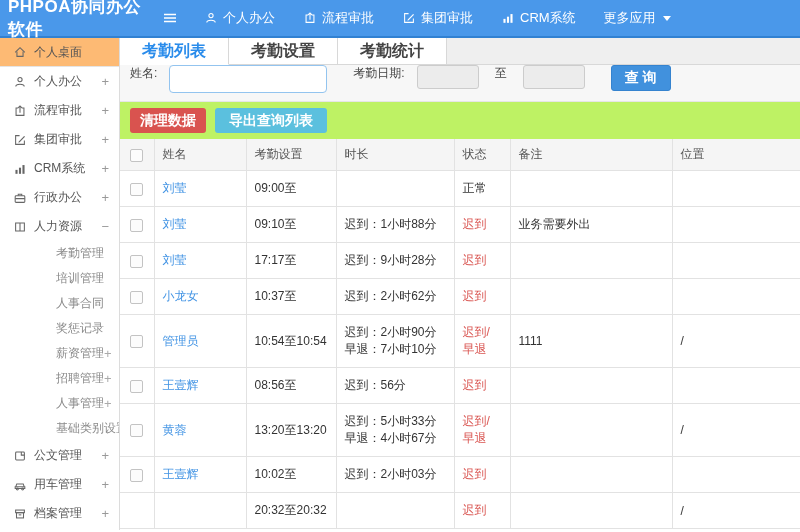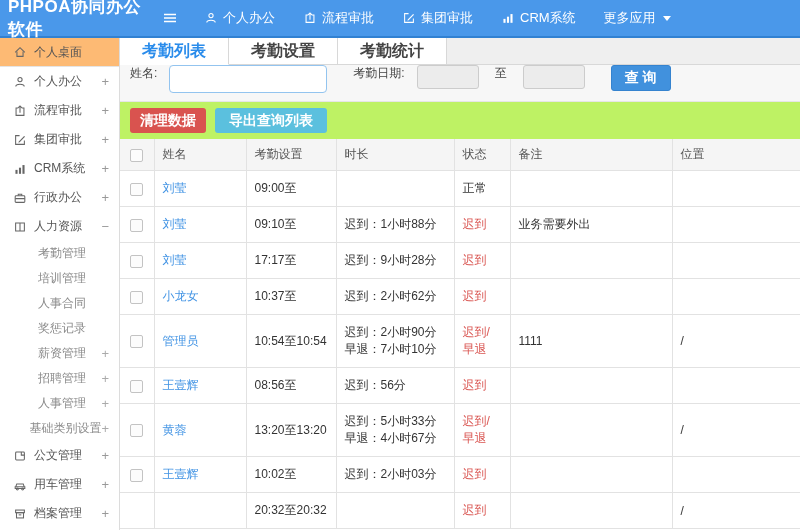--- a/index.html
+++ b/index.html
@@ -24,22 +24,22 @@
   .content { flex:1; display:flex; flex-direction:column; overflow:hidden; }
 
   
   .sb-item { height:29px; display:flex; align-items:center; padding:0 10px 0 13px;
     color:#555; cursor:pointer; font-size:12px; }
   .sb-item .icon { color:#666; margin-right:7px; }
   .sb-item .lbl { flex:1; white-space:nowrap; }
   .sb-item .expand { color:#999; font-size:13px; }
   .sb-item.active { background:#fdba74; border-bottom:1px solid #e4e4e4; }
   .sb-sub { }
-  .sb-sub-item { height:25px; display:flex; align-items:center; padding:0 10px 0 38px;
-    color:#8a8a8a; cursor:pointer; font-size:12px;justify-content:flex-end; }
+  .sb-sub-item { height:25px; display:flex; align-items:center; padding:0 10px 0 56px;
+    color:#8a8a8a; cursor:pointer; font-size:12px; }
   .sb-sub-item .lbl { flex:1; white-space:nowrap; }
   .sb-sub-item .expand { color:#aaa; font-size:13px; }
 
   
   .tabbar { height:27px; background:#efefef; border-bottom:1px solid #d8d8d8; display:flex; flex:none; }
   .tab { padding:0 22px; display:flex; align-items:center; background:#fff; border-right:1px solid #d8d8d8;
     color:#444; cursor:pointer; font-weight:bold; font-size:16px; }
   .tab.active { color:#2a8ceb; border-bottom:1px solid #fff; margin-bottom:-1px; }
 
   

